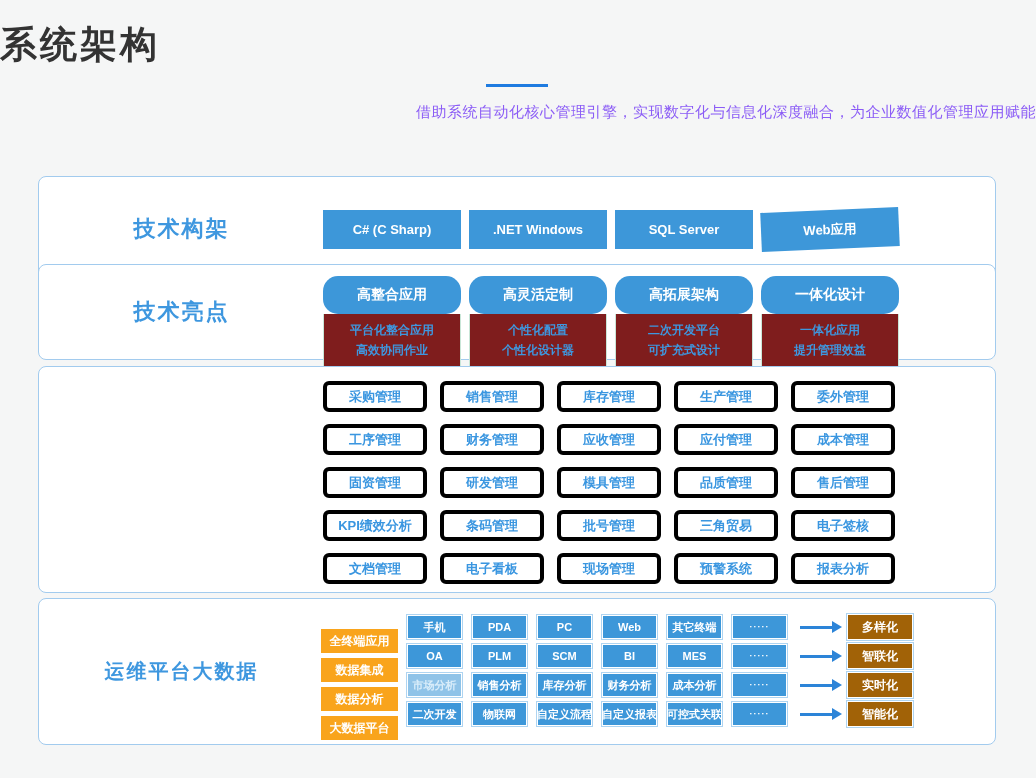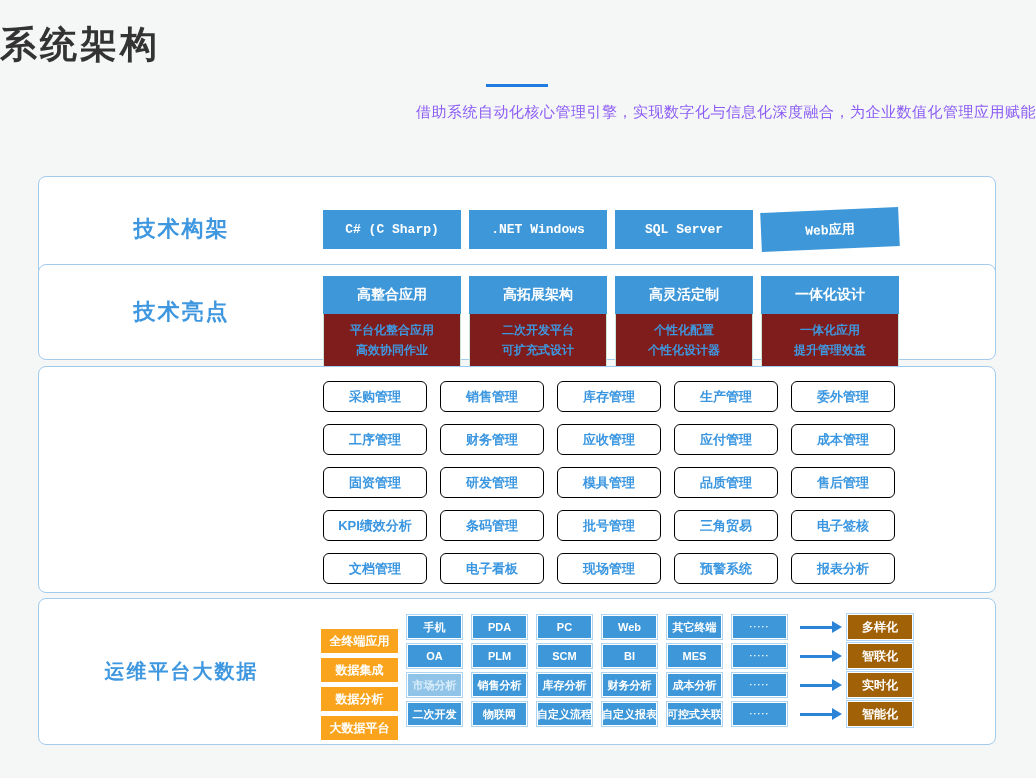--- a/index.html
+++ b/index.html
@@ -7,50 +7,50 @@
   .page{position:relative;width:1036px;height:778px;background:#f5f6f6;overflow:hidden;}
 
   .title{position:absolute;top:20px;left:0;width:100%;text-align:left;
          font-size:37px;color:#333;letter-spacing:3px;font-weight:bold;}
   .title-underline{position:absolute;top:84px;left:486px;width:62px;height:3px;background:#1e7be0;}
   .subtitle{position:absolute;top:103px;left:0;width:100%;text-align:right;
             font-size:15px;color:#8b5cf6;letter-spacing:0.5px;}
 
   .panel{position:absolute;left:38px;width:958px;background:#fff;
          border:1px solid #a2cbee;border-radius:8px;box-sizing:border-box;}
-  .p1{top:176px;height:106px;font-family:Liberation Mono, monospace;}
+  .p1{top:176px;height:106px;}
   .p2{top:264px;height:96px;}
   .p3{top:366px;height:227px;}
   .p4{top:598px;height:147px;}
 
   .panel-label{position:absolute;left:0;top:0;bottom:0;width:285px;
                display:flex;align-items:center;justify-content:center;
                color:#3e97df;font-weight:bold;letter-spacing:2px;}
   .p1 .panel-label,.p2 .panel-label{font-size:22px;}
   .p3 .panel-label,.p4 .panel-label{font-size:20px;}
 
   
   .p1-buttons{position:absolute;left:284px;top:0;bottom:0;display:flex;align-items:center;gap:8px;}
   .tf-btn{width:138px;height:39px;background:#3d97d9;color:#fff;font-size:13px;font-weight:bold;
           display:flex;align-items:center;justify-content:center;white-space:nowrap;}
   .tf-btn.tilt{transform:rotate(-2.5deg);}
 
   
   .p2-cards{position:absolute;left:284px;top:11px;display:flex;gap:8px;}
   .hl-card{width:138px;}
   .hl-head{height:38px;background:#3d97d9;color:#fff;font-size:14px;font-weight:bold;
-           display:flex;align-items:center;justify-content:center;}
+           display:flex;align-items:center;justify-content:center;border-radius:15px;}
   .hl-body{border:1px solid #c9e6d8;border-top:none;padding:6px 0 7px;text-align:center;background:#7f1d1d;}
   .hl-line{font-size:12px;color:#3e97df;line-height:20px;font-weight:bold;}
 
   
   .p3-grid{position:absolute;left:284px;top:14px;display:grid;
            grid-template-columns:repeat(5,104px);grid-auto-rows:31px;
            column-gap:13px;row-gap:12px;}
-  .chip{border:1px solid #000000;border-radius:6px;background:#fff;color:#3a96e0;
+  .chip{border:4px solid #000000;border-radius:6px;background:#fff;color:#3a96e0;
         font-size:13px;font-weight:bold;display:flex;align-items:center;justify-content:center;
         white-space:nowrap;box-sizing:border-box;}
 
   
   .p4-rows{position:absolute;left:282px;top:16px;}
   .ops-row{display:flex;align-items:center;height:24px;margin-bottom:5px;}
   .ops-tag{width:77px;height:24px;background:#f9a41c;color:#fff;font-size:12px;font-weight:bold;
            display:flex;align-items:center;justify-content:center;margin-right:10px;white-space:nowrap;margin-top:28px;}
   .ops-item{width:53px;height:22px;background:#3d97d9;color:#fff;font-size:11px;font-weight:bold;
             display:flex;align-items:center;justify-content:center;margin-right:12px;
@@ -87,31 +87,31 @@
     <div class="panel-label">技术亮点</div>
     <div class="p2-cards">
       <div class="hl-card">
         <div class="hl-head">高整合应用</div>
         <div class="hl-body">
           <div class="hl-line">平台化整合应用</div>
           <div class="hl-line">高效协同作业</div>
         </div>
       </div>
       <div class="hl-card">
+        <div class="hl-head">高灵活定制</div>
+        <div class="hl-body">
+          <div class="hl-line">个性化配置</div>
+          <div class="hl-line">个性化设计器</div>
+        </div>
+      </div>
+      <div class="hl-card">
         <div class="hl-head">高拓展架构</div>
         <div class="hl-body">
           <div class="hl-line">二次开发平台</div>
           <div class="hl-line">可扩充式设计</div>
-        </div>
-      </div>
-      <div class="hl-card">
-        <div class="hl-head">高灵活定制</div>
-        <div class="hl-body">
-          <div class="hl-line">个性化配置</div>
-          <div class="hl-line">个性化设计器</div>
         </div>
       </div>
       <div class="hl-card">
         <div class="hl-head">一体化设计</div>
         <div class="hl-body">
           <div class="hl-line">一体化应用</div>
           <div class="hl-line">提升管理效益</div>
         </div>
       </div>
     </div>

